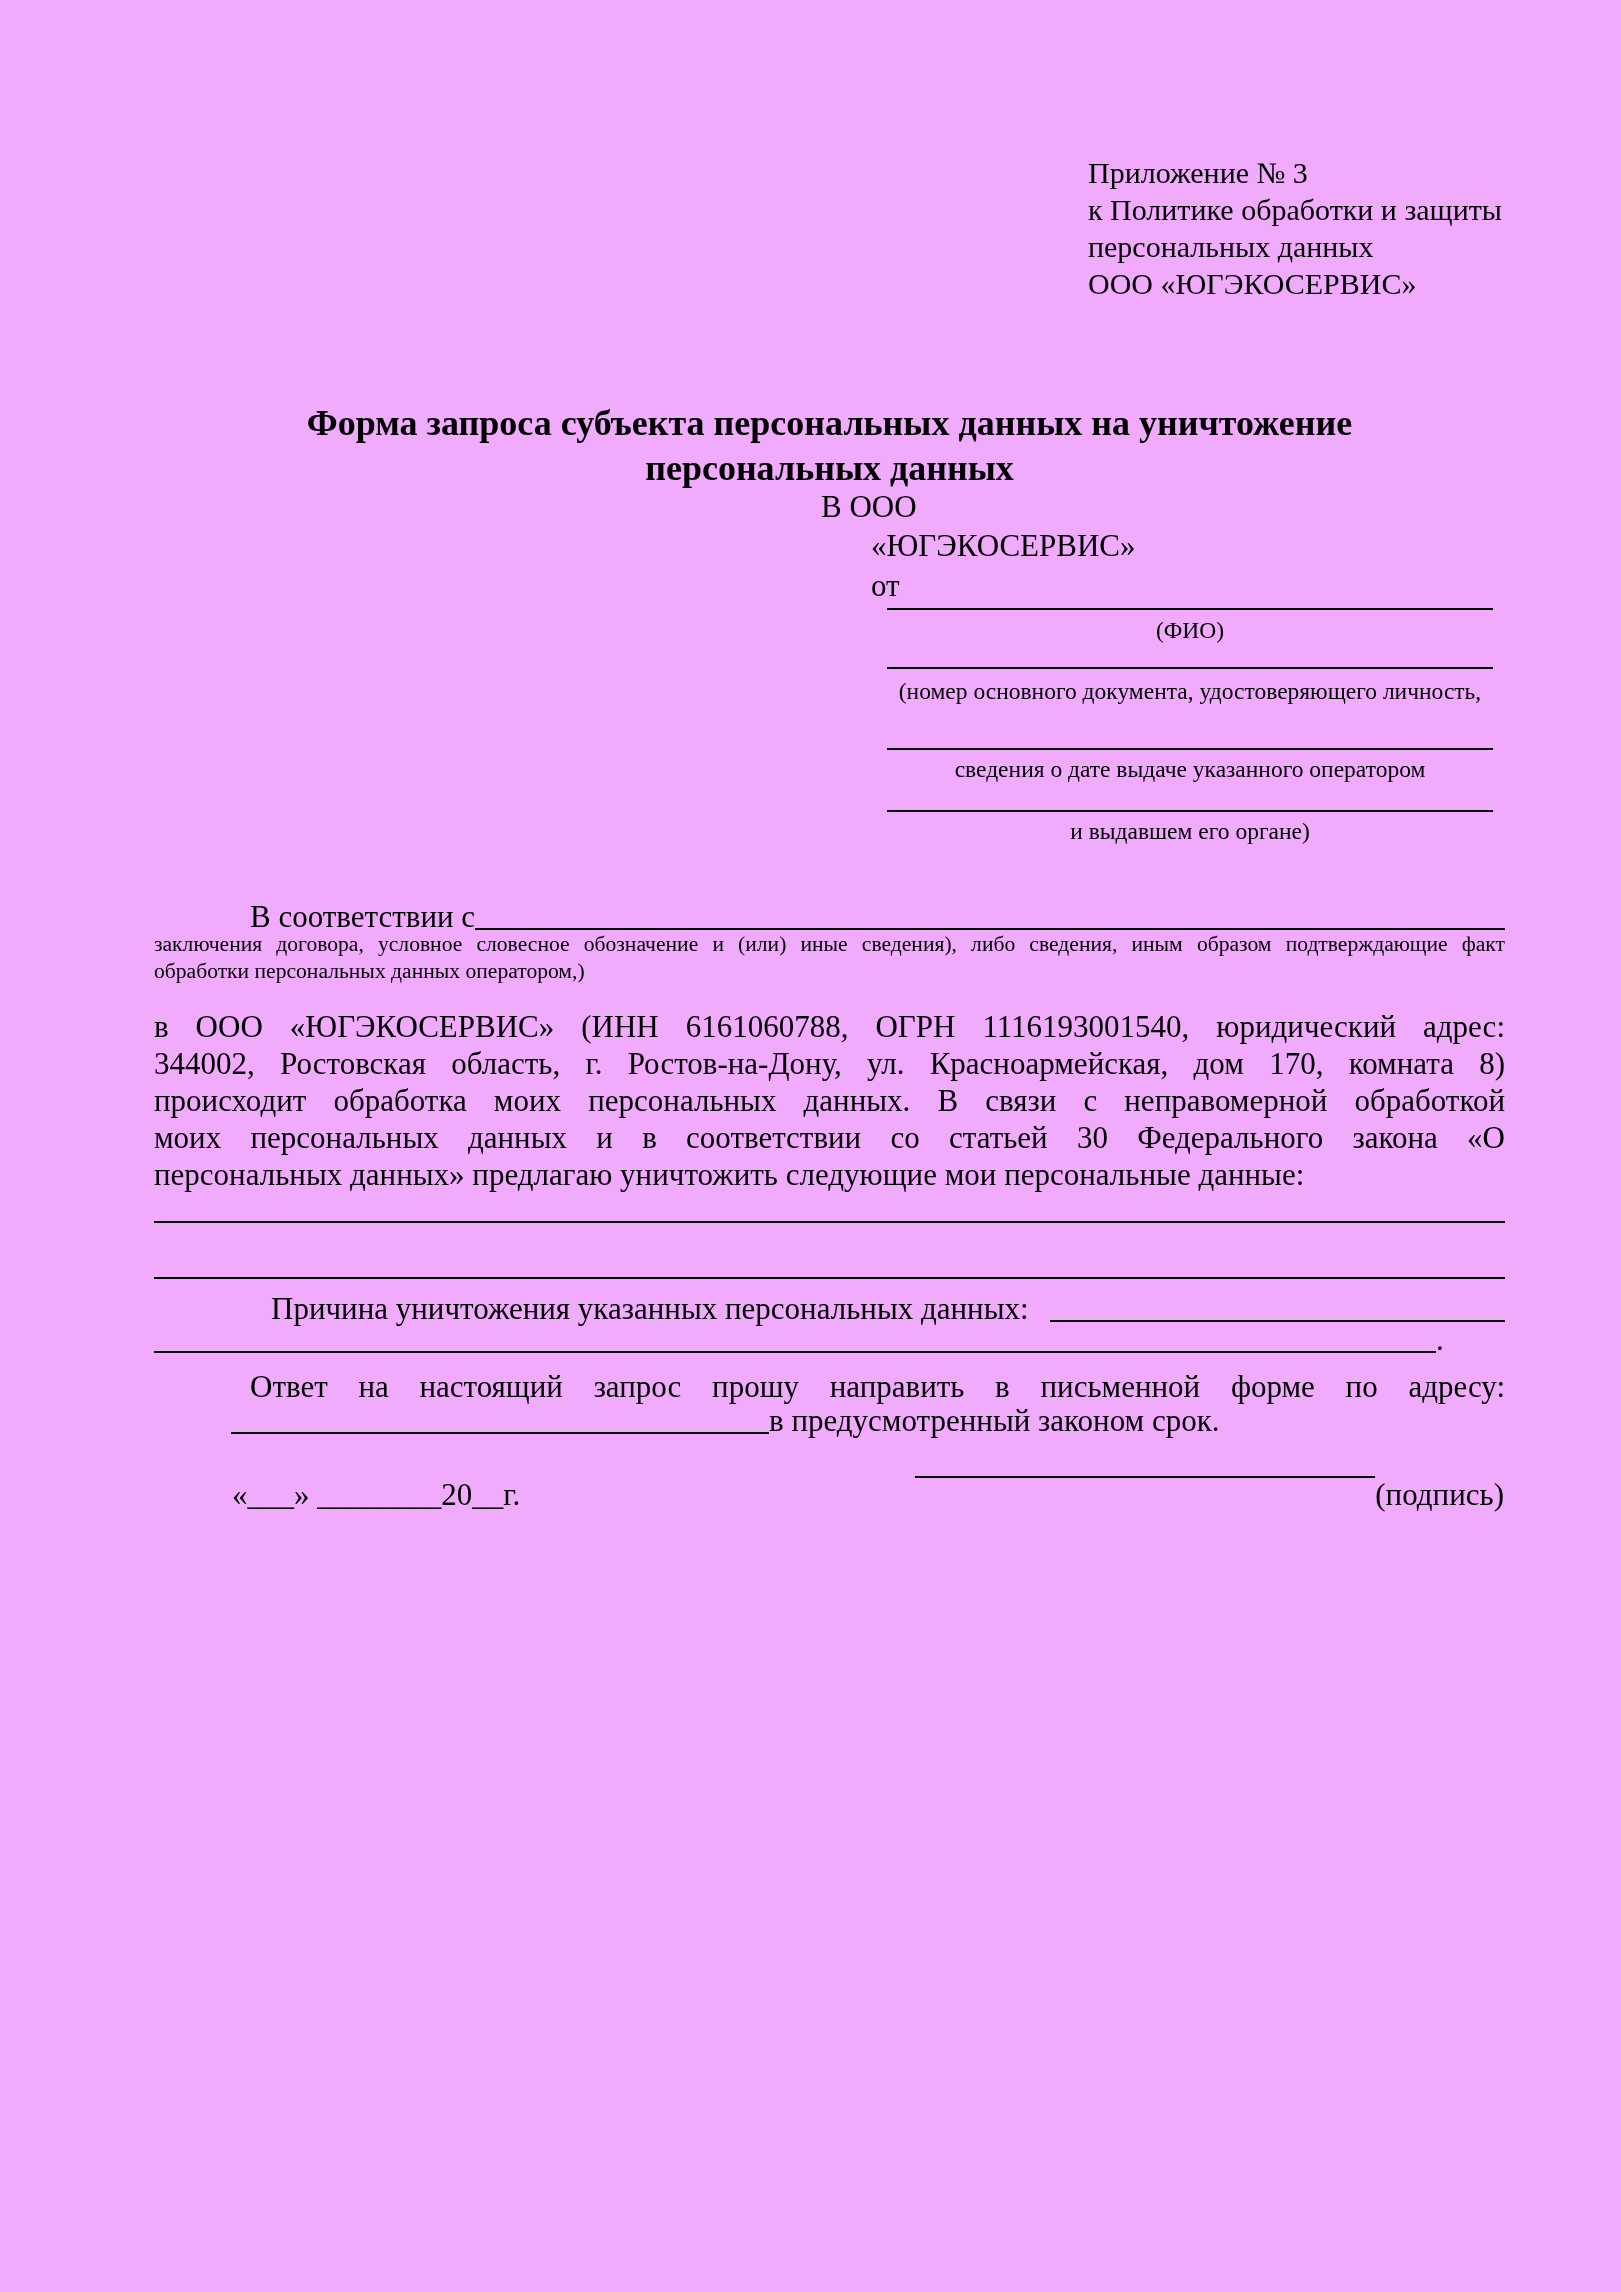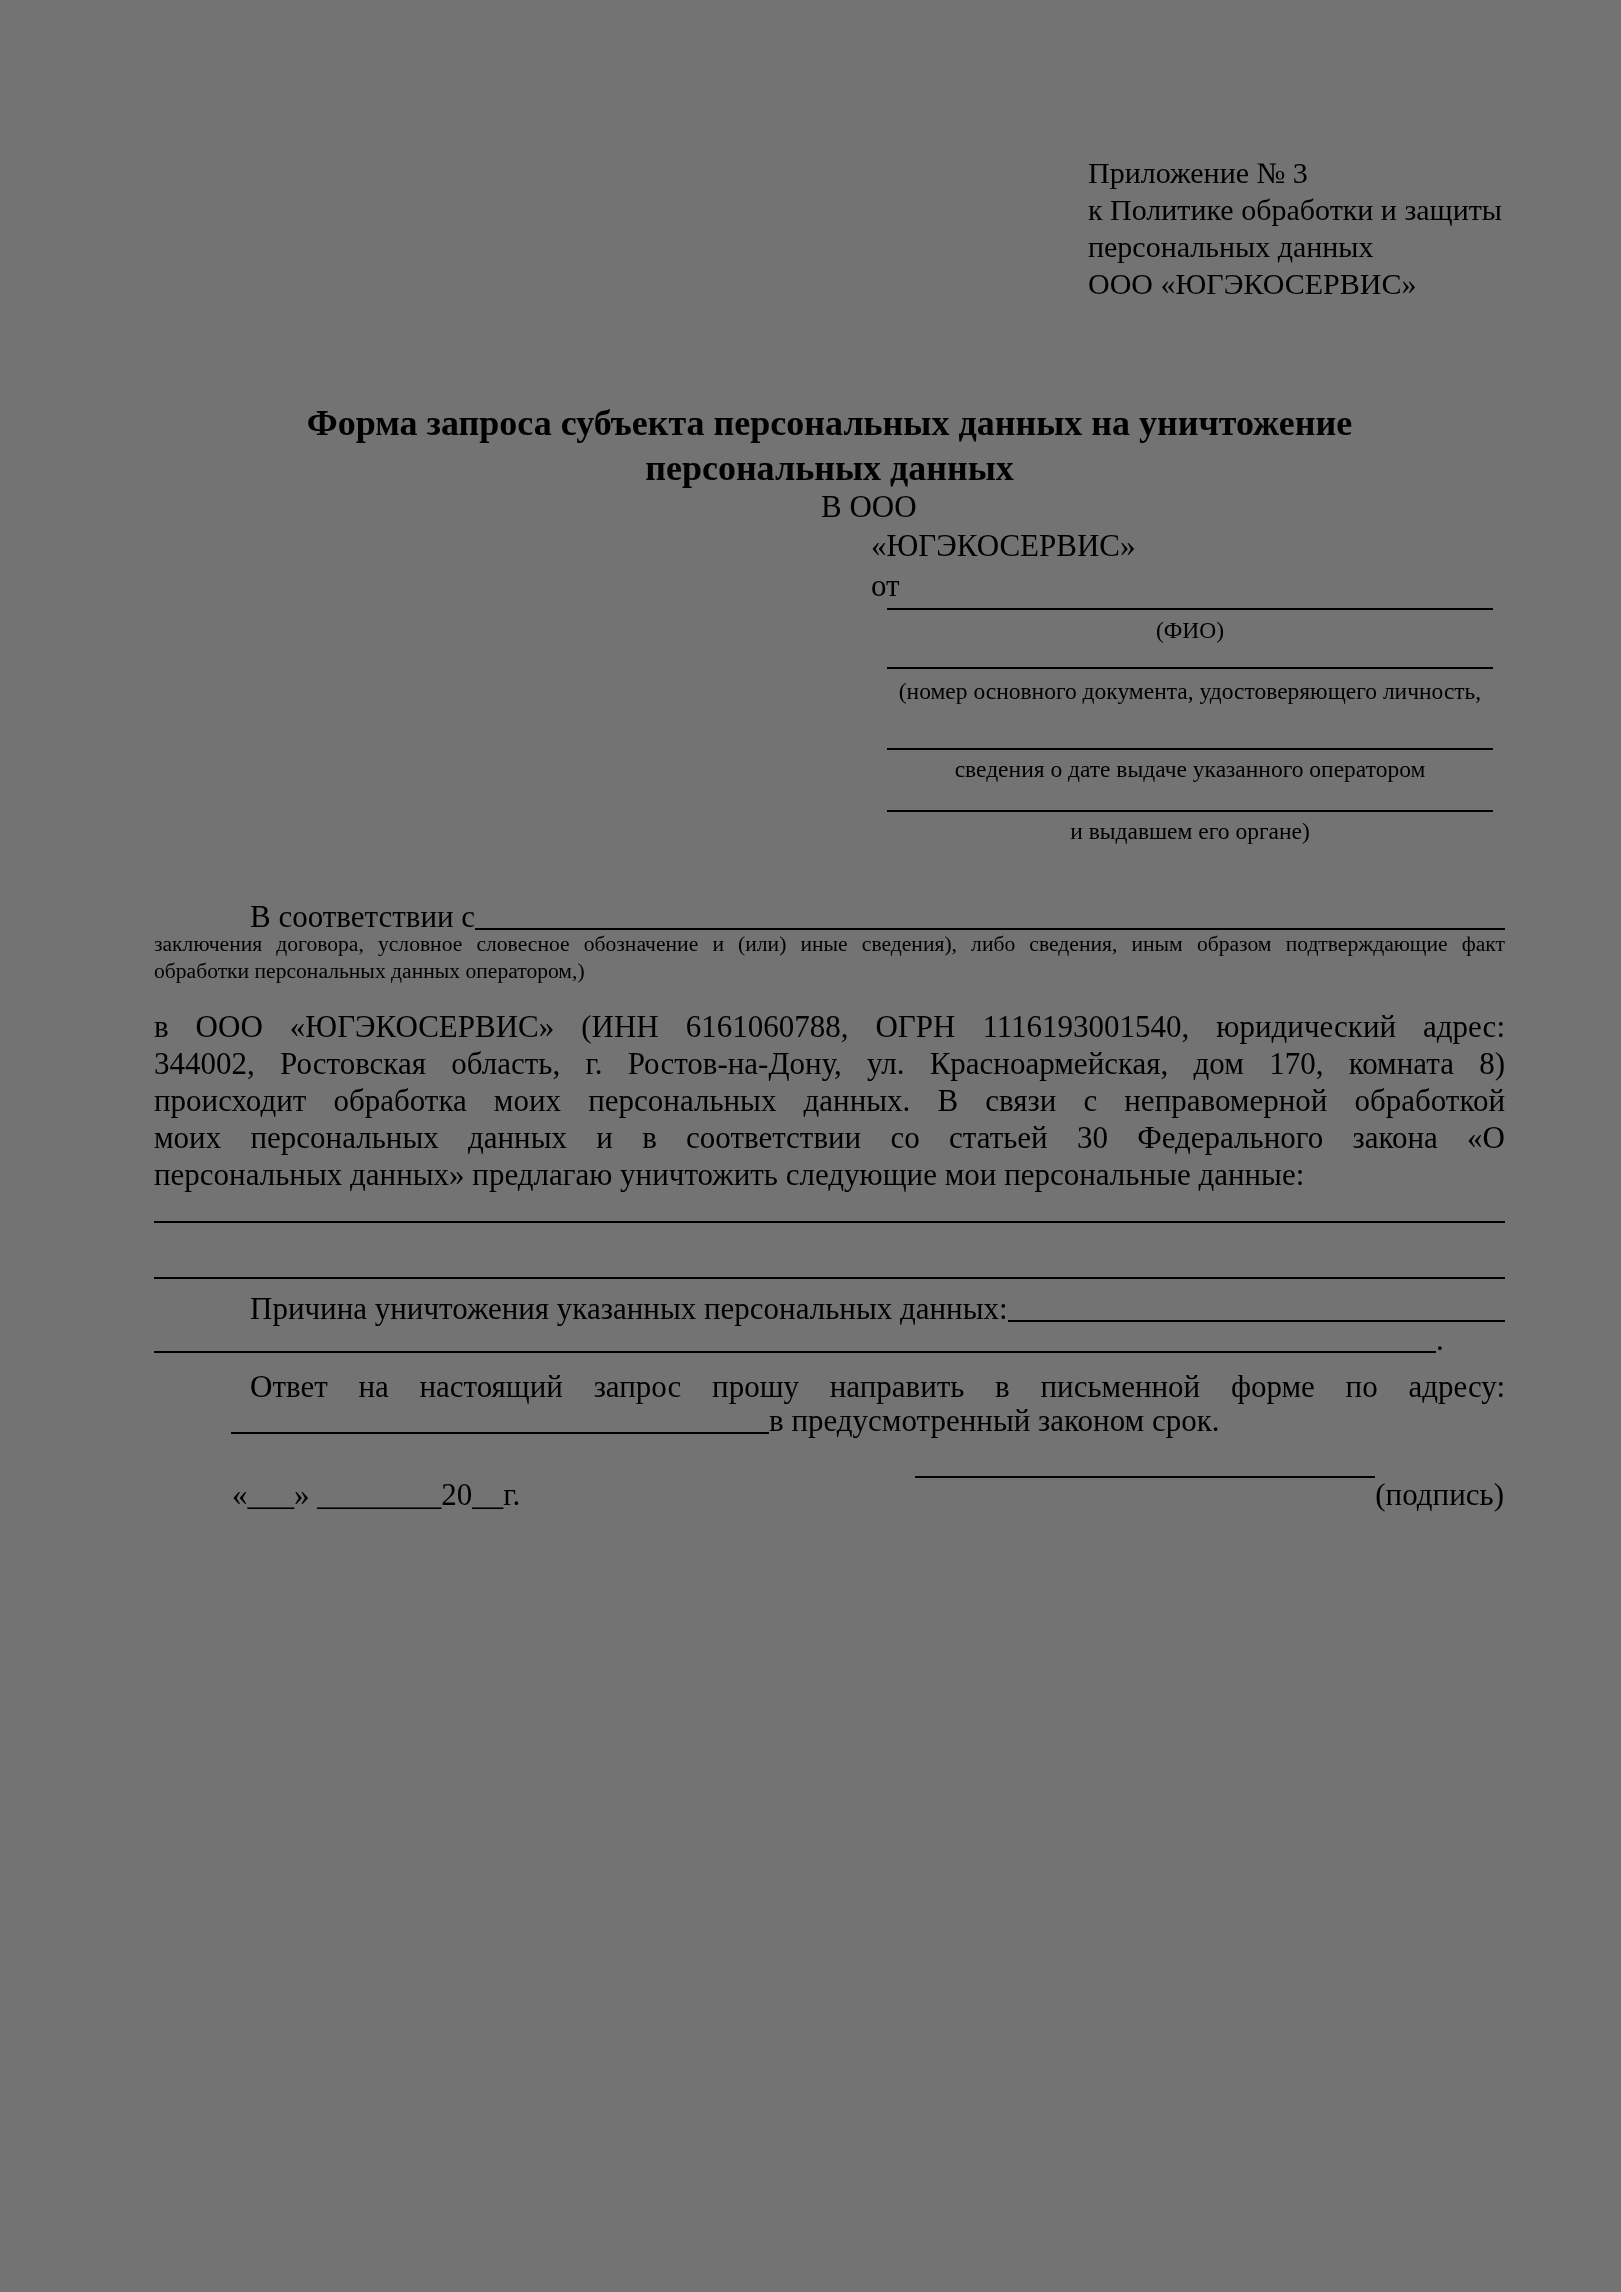--- a/index.html
+++ b/index.html
@@ -1,20 +1,20 @@
 <!DOCTYPE html>
 <html><head>
 <meta charset="utf-8">
 <style>
   html,body{margin:0;padding:0;background:#888;}
   .page{
     position:relative;
     width:1621px;height:2293px;
     margin:0 auto;
-    background:#737373;
+    background:#f0abfc;
     color:#000;
     font-family:"Liberation Serif","DejaVu Serif",serif;
     font-size:31px;
     overflow:hidden;
   }
   .abs{position:absolute;}
   
   #header-note{left:1088px;top:154px;font-size:30px;line-height:37px;}
   
   #title{left:154px;top:401px;width:1351px;text-align:center;font-weight:bold;font-size:36px;line-height:45px;}
@@ -38,21 +38,21 @@
   #acc-note{left:154px;top:931px;width:1351px;font-size:21.6px;line-height:26.5px;}
   .stretch{text-align:justify;text-align-last:justify;}
   #acc-note .first{text-indent:96px;}
   
   #body-par{left:154px;top:1008px;width:1351px;line-height:37px;}
   
   .full-line{left:154px;width:1351px;border-top:2.9px solid #000;height:0;}
   #blank-a{top:1221px;}
   #blank-b{top:1277px;}
   
-  #reason{left:154px;top:1290px;width:1351px;display:flex;align-items:flex-end;line-height:37px;}
+  #reason{left:154px;top:1290px;width:1351px;display:flex;align-items:flex-end;line-height:37px;gap:21px;}
   
   #reason2{left:154px;top:1321px;width:1351px;display:flex;align-items:flex-end;line-height:37px;}
   #reason2 .seg{flex:0 0 1282px;border-bottom:2.9px solid #000;margin-bottom:4.9px;}
   
   #answer1{left:154px;top:1368px;width:1351px;text-indent:96px;text-align:justify;text-align-last:justify;line-height:37px;}
   #answer2{left:154px;top:1402px;width:1351px;display:flex;align-items:flex-end;line-height:37px;}
   #answer2 .lead{flex:0 0 77px;}
   #answer2 .seg{flex:0 0 538px;border-bottom:2.9px solid #000;margin-bottom:4.9px;}
   
   #date-line{left:232px;top:1476px;line-height:37px;}

